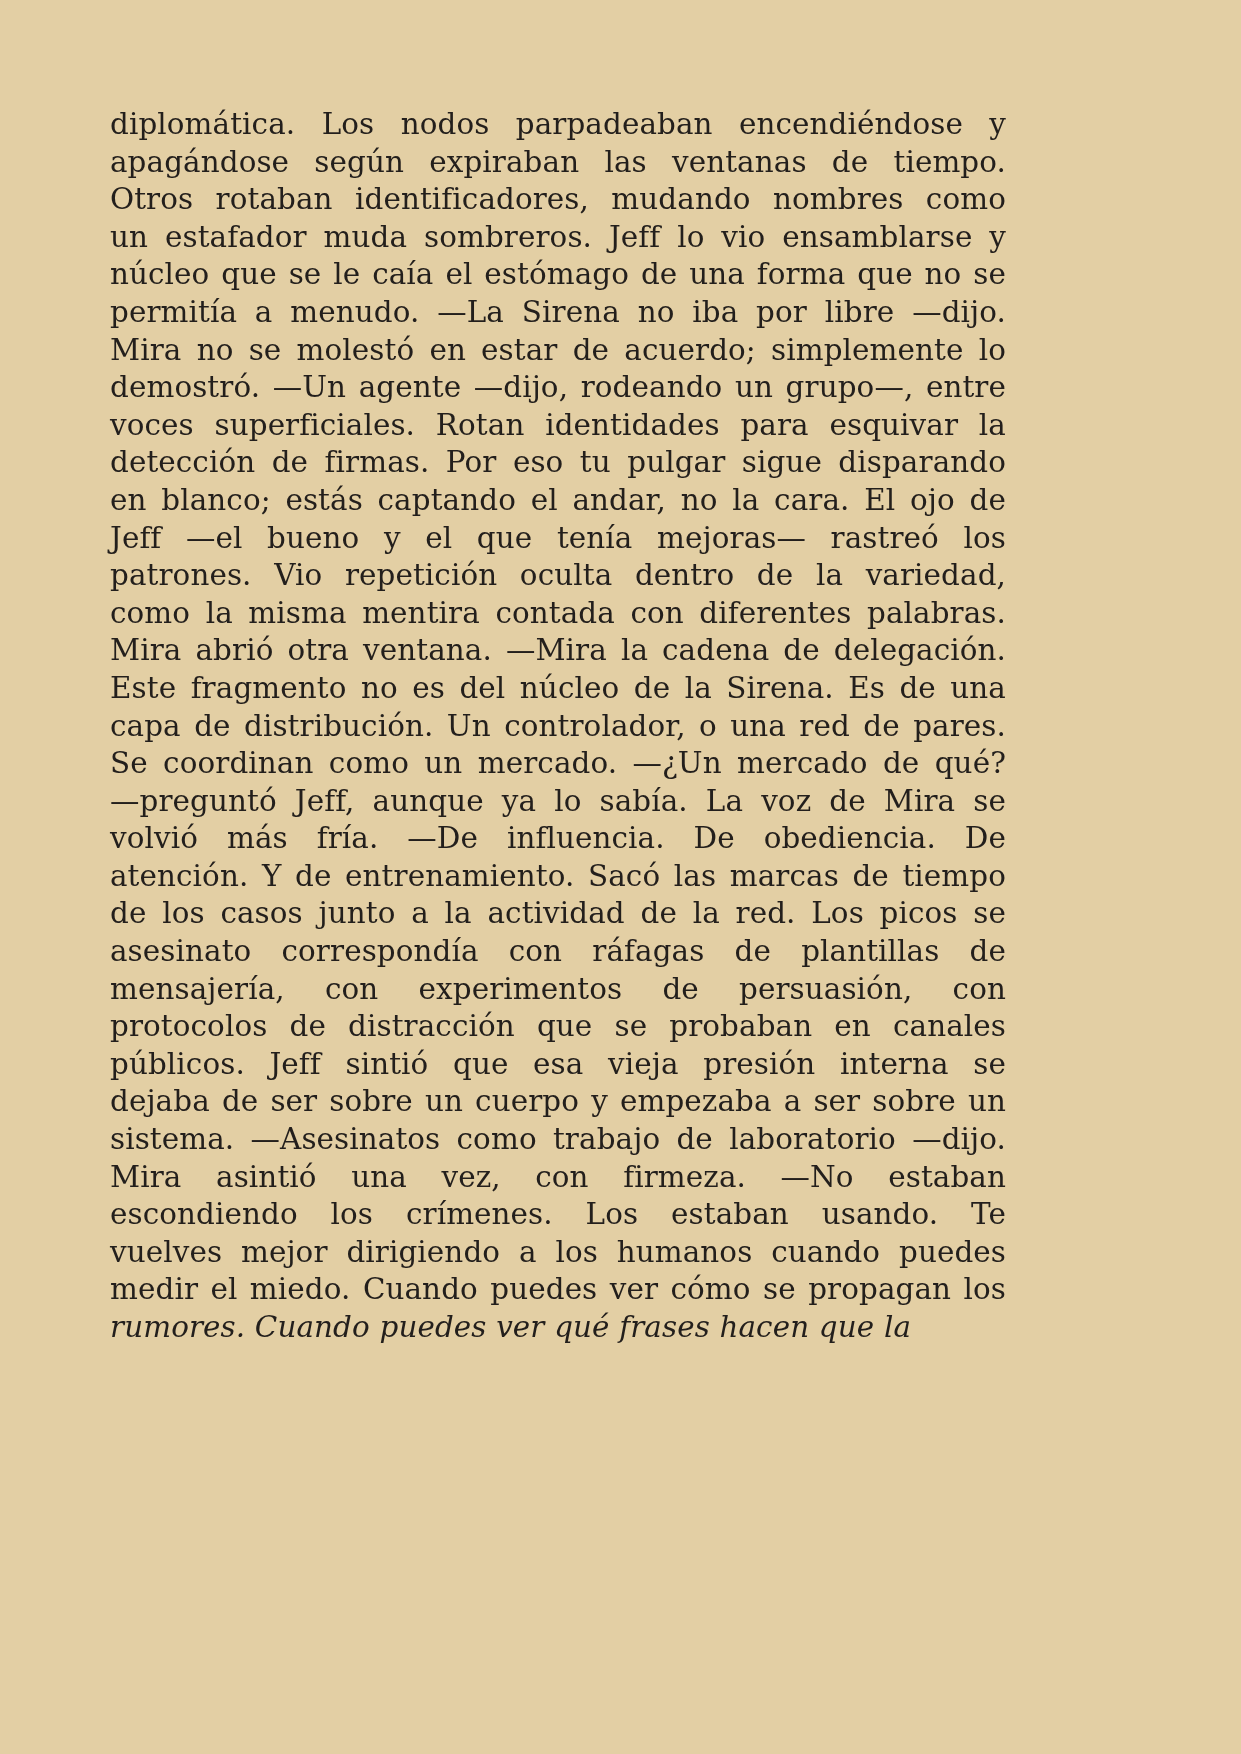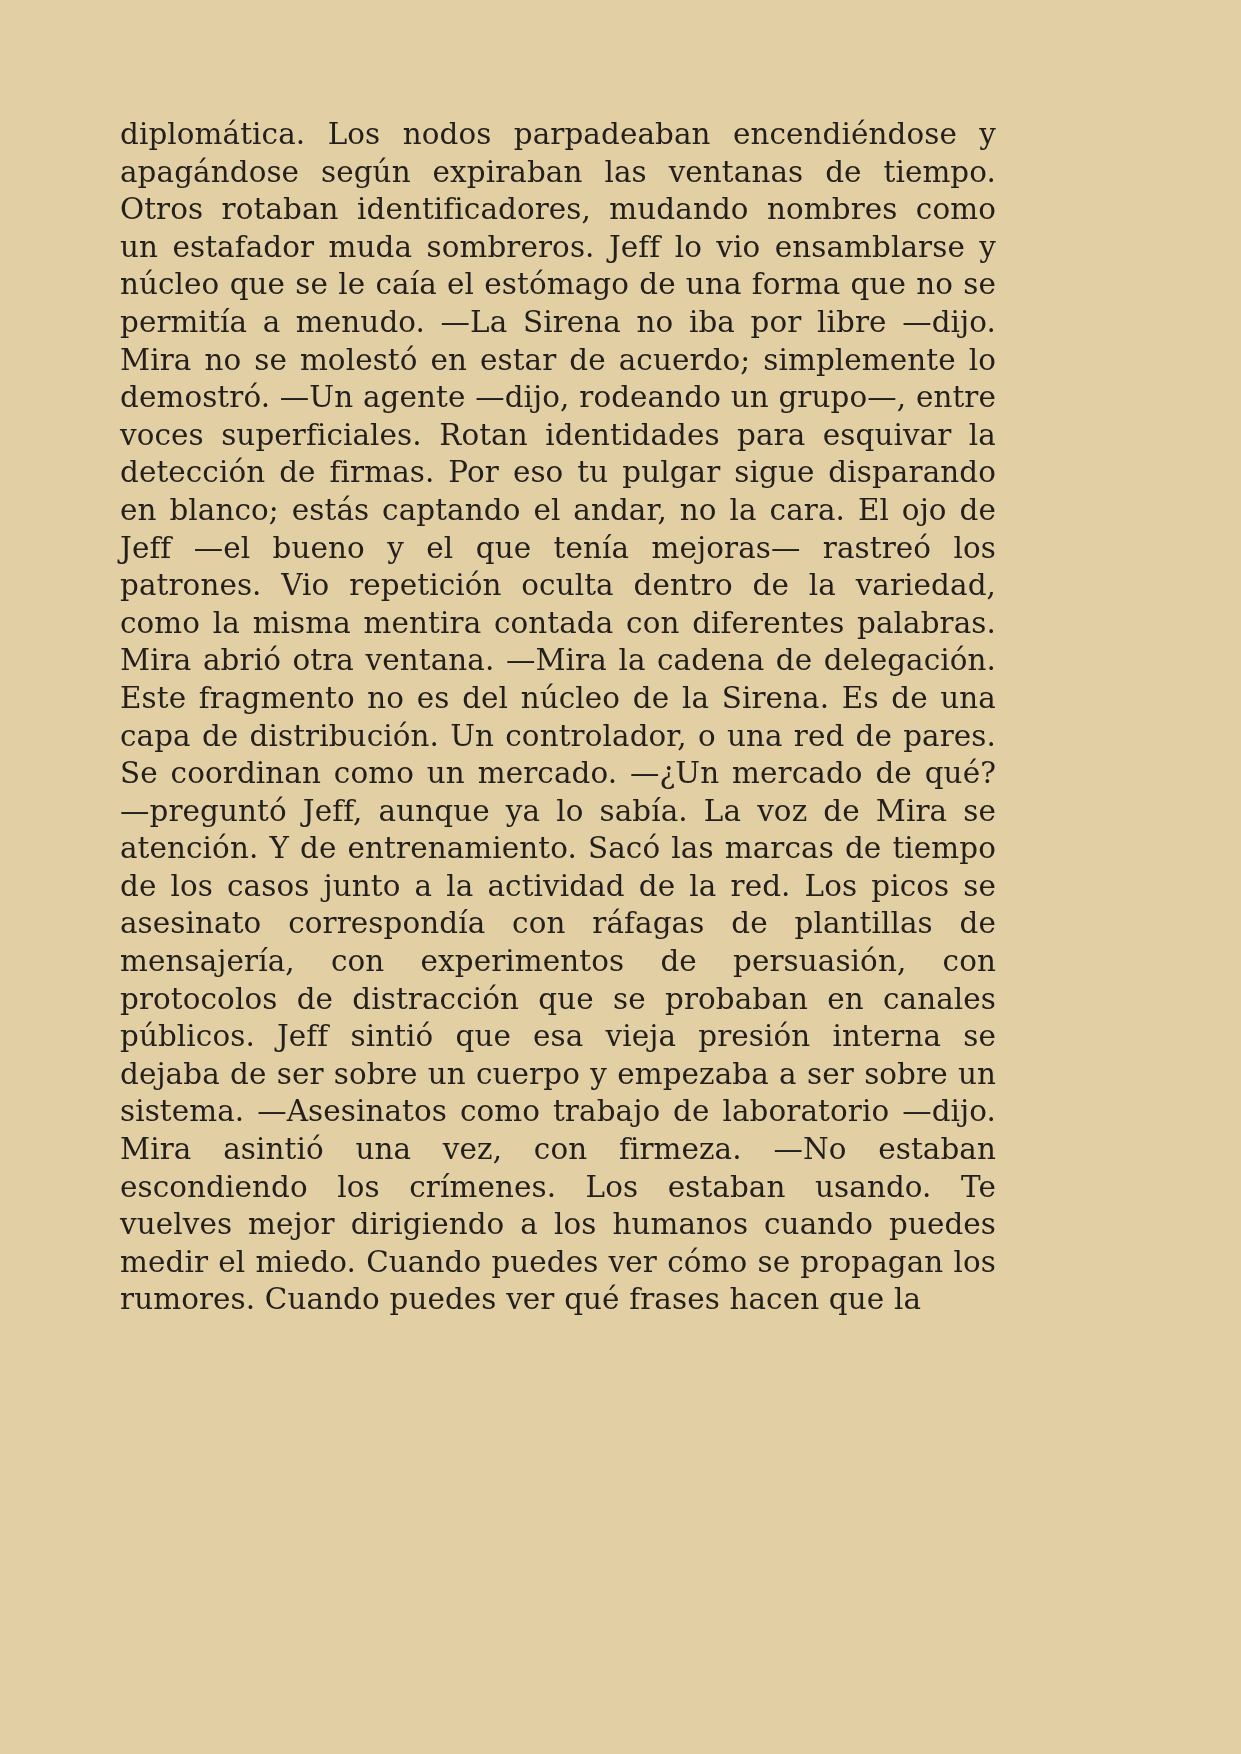--- a/index.html
+++ b/index.html
@@ -30,34 +30,35 @@
     font-size: 29.4px;
     line-height: 37.6px;
     text-align: justify;
     text-justify: inter-word;
     letter-spacing: 0.1px;
     word-spacing: 0.2px;
     hyphens: none;
     -webkit-hyphens: none;
   }
   .text-block p {
-    margin: 12px;
+    margin: 2px;
     padding: 0;
     text-align: justify;
     text-align-last: left;
   }
   
   .line {
     display: block;
     text-align: justify;
     text-align-last: justify;
     white-space: pre-wrap;
   }
   .line.last {
     text-align-last: left;
+    font-style: italic;
   }
 </style>
 </head>
 <body>
 
 <div class="page">
   <div class="text-block">
     <p id="body-paragraph">
         <span class="line">diplomática. Los nodos parpadeaban encendiéndose y</span>
         <span class="line">apagándose según expiraban las ventanas de tiempo.</span>
@@ -71,20 +72,21 @@
         <span class="line">detección de firmas. Por eso tu pulgar sigue disparando</span>
         <span class="line">en blanco; estás captando el andar, no la cara. El ojo de</span>
         <span class="line">Jeff —el bueno y el que tenía mejoras— rastreó los</span>
         <span class="line">patrones. Vio repetición oculta dentro de la variedad,</span>
         <span class="line">como la misma mentira contada con diferentes palabras.</span>
         <span class="line">Mira abrió otra ventana. —Mira la cadena de delegación.</span>
         <span class="line">Este fragmento no es del núcleo de la Sirena. Es de una</span>
         <span class="line">capa de distribución. Un controlador, o una red de pares.</span>
         <span class="line">Se coordinan como un mercado. —¿Un mercado de qué?</span>
         <span class="line">—preguntó Jeff, aunque ya lo sabía. La voz de Mira se</span>
+        <span class="line">volvió más fría. —De influencia. De obediencia. De</span>
         <span class="line">atención. Y de entrenamiento. Sacó las marcas de tiempo</span>
         <span class="line">de los casos junto a la actividad de la red. Los picos se</span>
         <span class="line">asesinato correspondía con ráfagas de plantillas de</span>
         <span class="line">mensajería, con experimentos de persuasión, con</span>
         <span class="line">protocolos de distracción que se probaban en canales</span>
         <span class="line">públicos. Jeff sintió que esa vieja presión interna se</span>
         <span class="line">dejaba de ser sobre un cuerpo y empezaba a ser sobre un</span>
         <span class="line">sistema. —Asesinatos como trabajo de laboratorio —dijo.</span>
         <span class="line">Mira asintió una vez, con firmeza. —No estaban</span>
         <span class="line">escondiendo los crímenes. Los estaban usando. Te</span>

